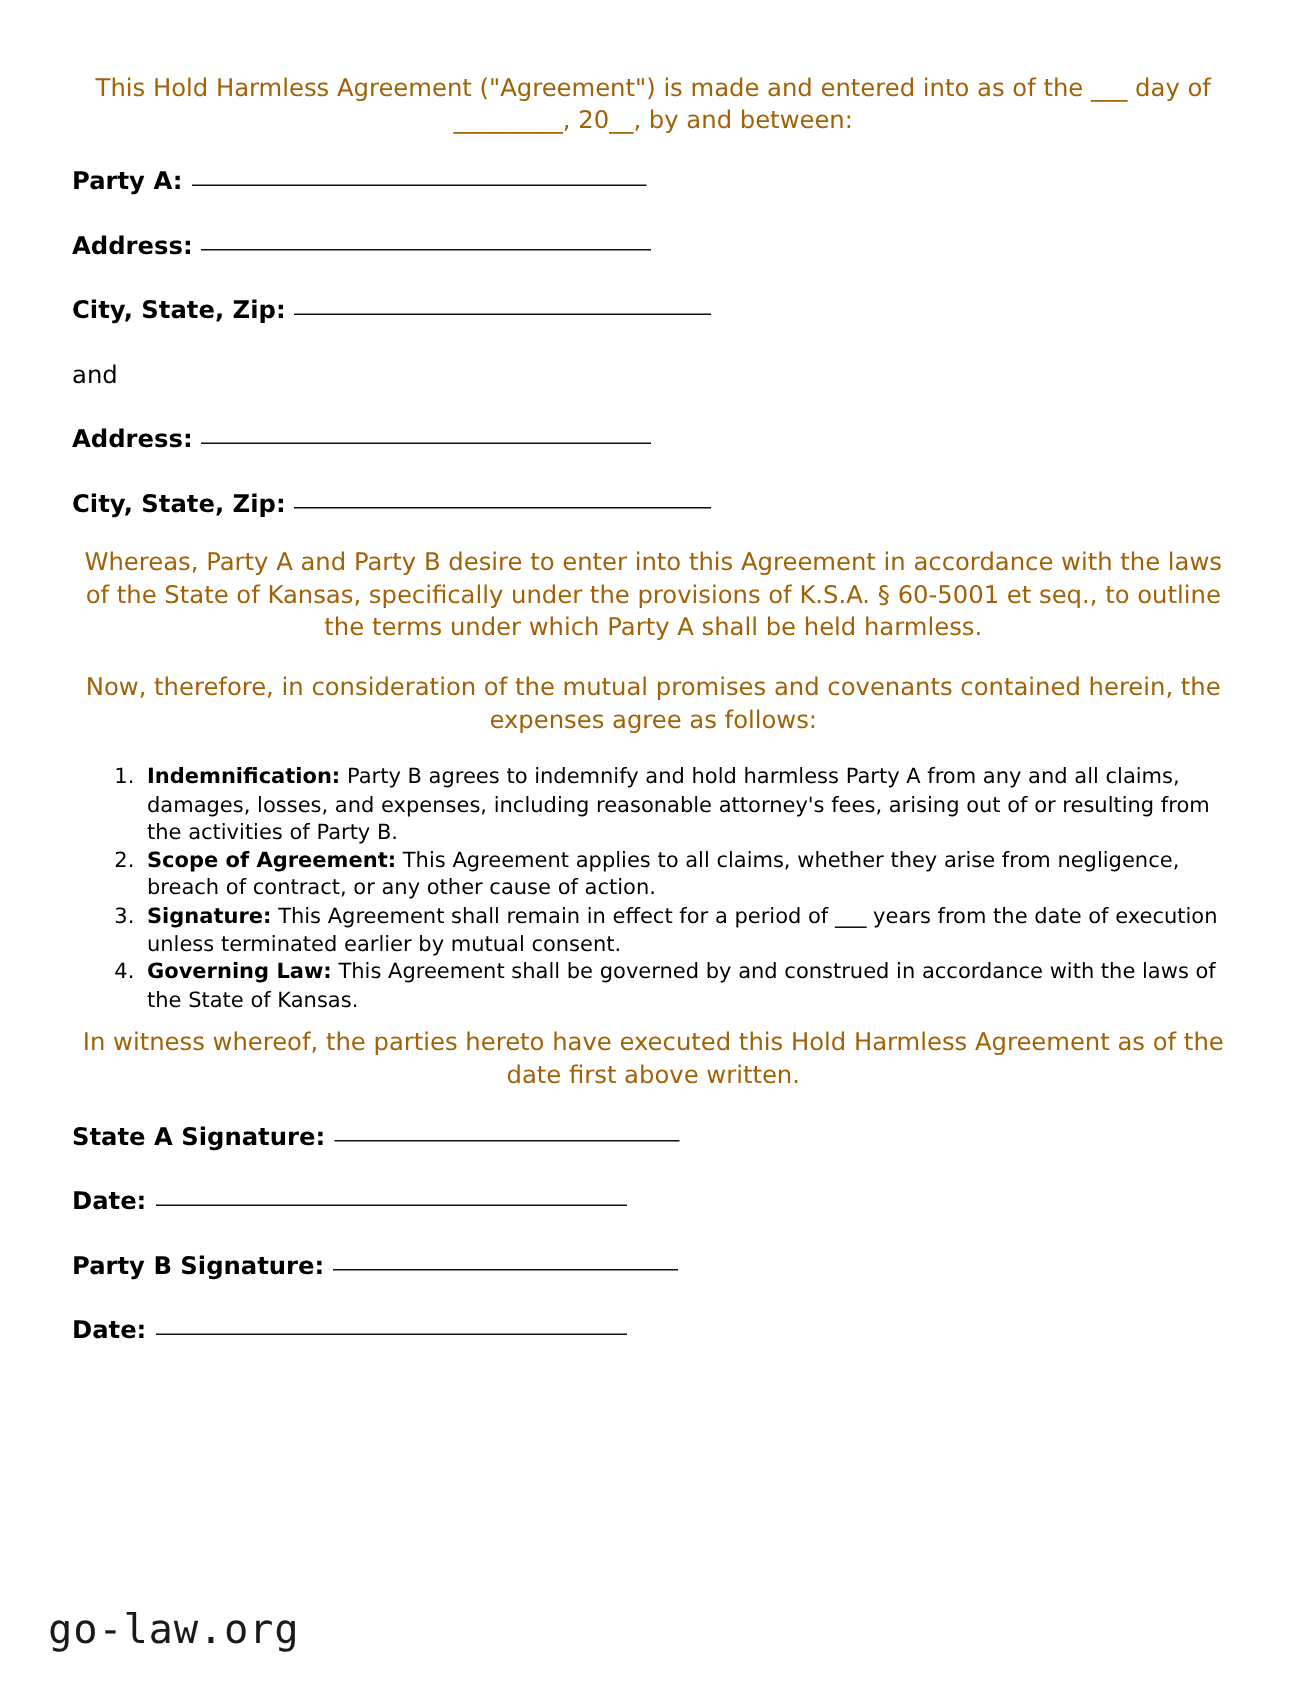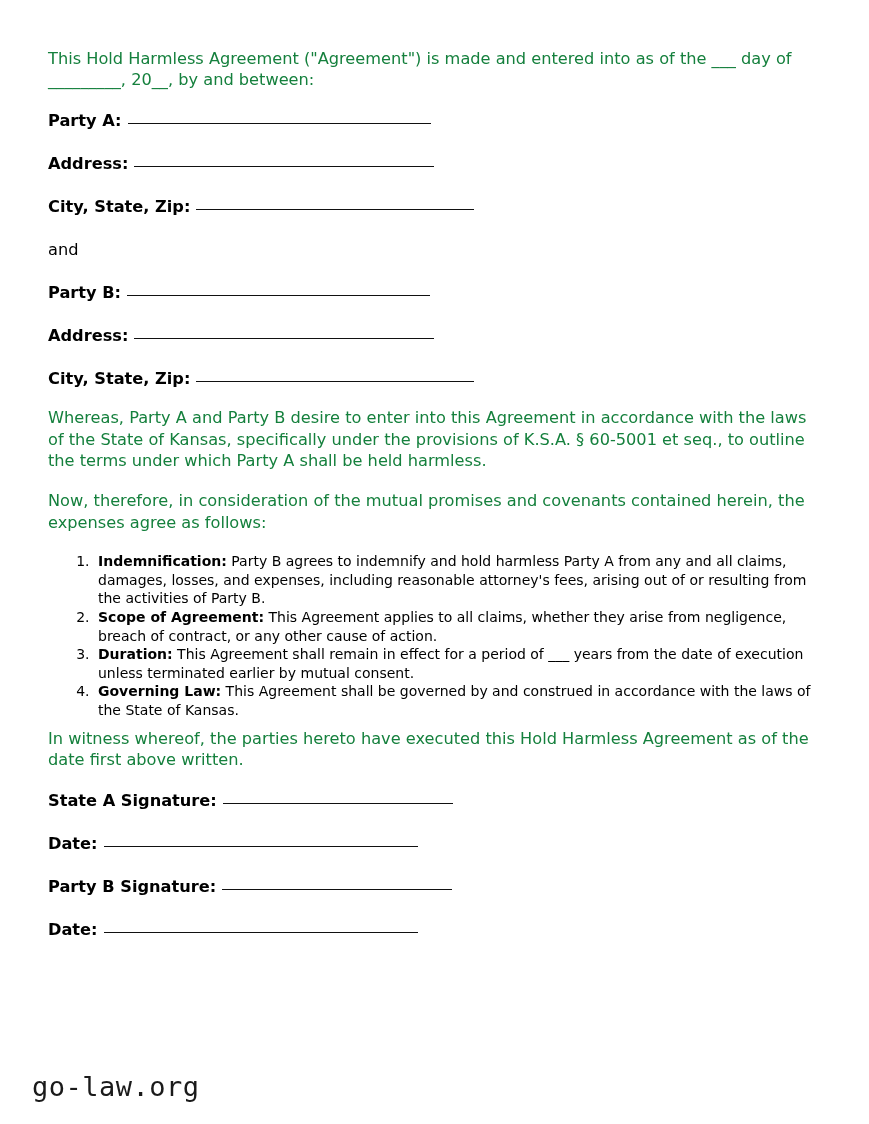--- a/index.html
+++ b/index.html
@@ -37,22 +37,22 @@
     line-height: 1.12;
     margin: 0 0 28px 0;
     padding: 0;
     color: #000;
   }
   p.para {
     font-size: 16.2px;
     line-height: 1.32;
     margin: 0 0 19px 0;
     padding: 0;
-    color: #15803d;
-    text-align: left;
+    color: #a16207;
+    text-align: center;
   }
   .field-row {
     font-size: 16.2px;
     line-height: 1.3;
     margin: 0 0 22px 0;
     white-space: nowrap;
     color: #000;
   }
   .field-label {
     font-weight: bold;
@@ -109,23 +109,20 @@
     <div class="field-row">
       <span class="field-label">Address:</span><span class="blank-line" style="width:300px"></span>
     </div>
 
     <div class="field-row">
       <span class="field-label">City, State, Zip:</span><span class="blank-line" style="width:278px"></span>
     </div>
 
     <div class="and-row">and</div>
 
-    <div class="field-row">
-      <span class="field-label">Party B:</span><span class="blank-line" style="width:303px"></span>
-    </div>
 
     <div class="field-row">
       <span class="field-label">Address:</span><span class="blank-line" style="width:300px"></span>
     </div>
 
     <div class="field-row" style="margin-bottom:18px">
       <span class="field-label">City, State, Zip:</span><span class="blank-line" style="width:278px"></span>
     </div>
 
     <p class="para">Whereas, Party A and Party B desire to enter into this Agreement in accordance with the laws of the State of Kansas, specifically under the provisions of K.S.A. § 60-5001 et seq., to outline the terms under which Party A shall be held harmless.</p>
@@ -133,21 +130,21 @@
     <p class="para">Now, therefore, in consideration of the mutual promises and covenants contained herein, the expenses agree as follows:</p>
 
     <ol class="terms">
       <li>
         <span class="term-title">Indemnification:</span><span> Party B agrees to indemnify and hold harmless Party A from any and all claims, damages, losses, and expenses, including reasonable attorney's fees, arising out of or resulting from the activities of Party B.</span>
       </li>
       <li>
         <span class="term-title">Scope of Agreement:</span><span> This Agreement applies to all claims, whether they arise from negligence, breach of contract, or any other cause of action.</span>
       </li>
       <li>
-        <span class="term-title">Duration:</span><span> This Agreement shall remain in effect for a period of ___ years from the date of execution unless terminated earlier by mutual consent.</span>
+        <span class="term-title">Signature:</span><span> This Agreement shall remain in effect for a period of ___ years from the date of execution unless terminated earlier by mutual consent.</span>
       </li>
       <li>
         <span class="term-title">Governing Law:</span><span> This Agreement shall be governed by and construed in accordance with the laws of the State of Kansas.</span>
       </li>
     </ol>
 
     <div class="spacer-after-list"></div>
 
     <p class="para" style="margin-bottom:20px">In witness whereof, the parties hereto have executed this Hold Harmless Agreement as of the date first above written.</p>
 

